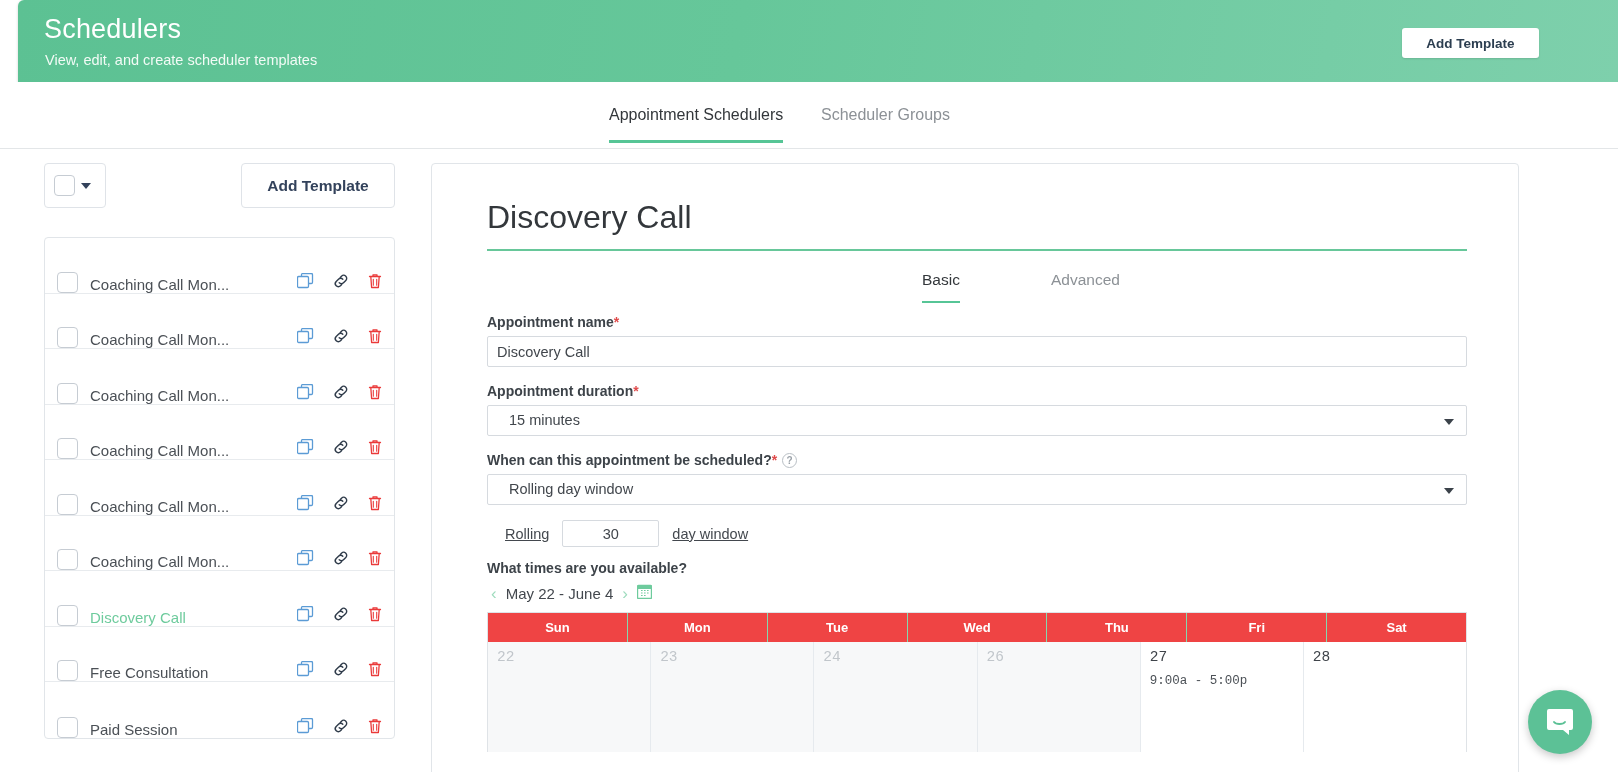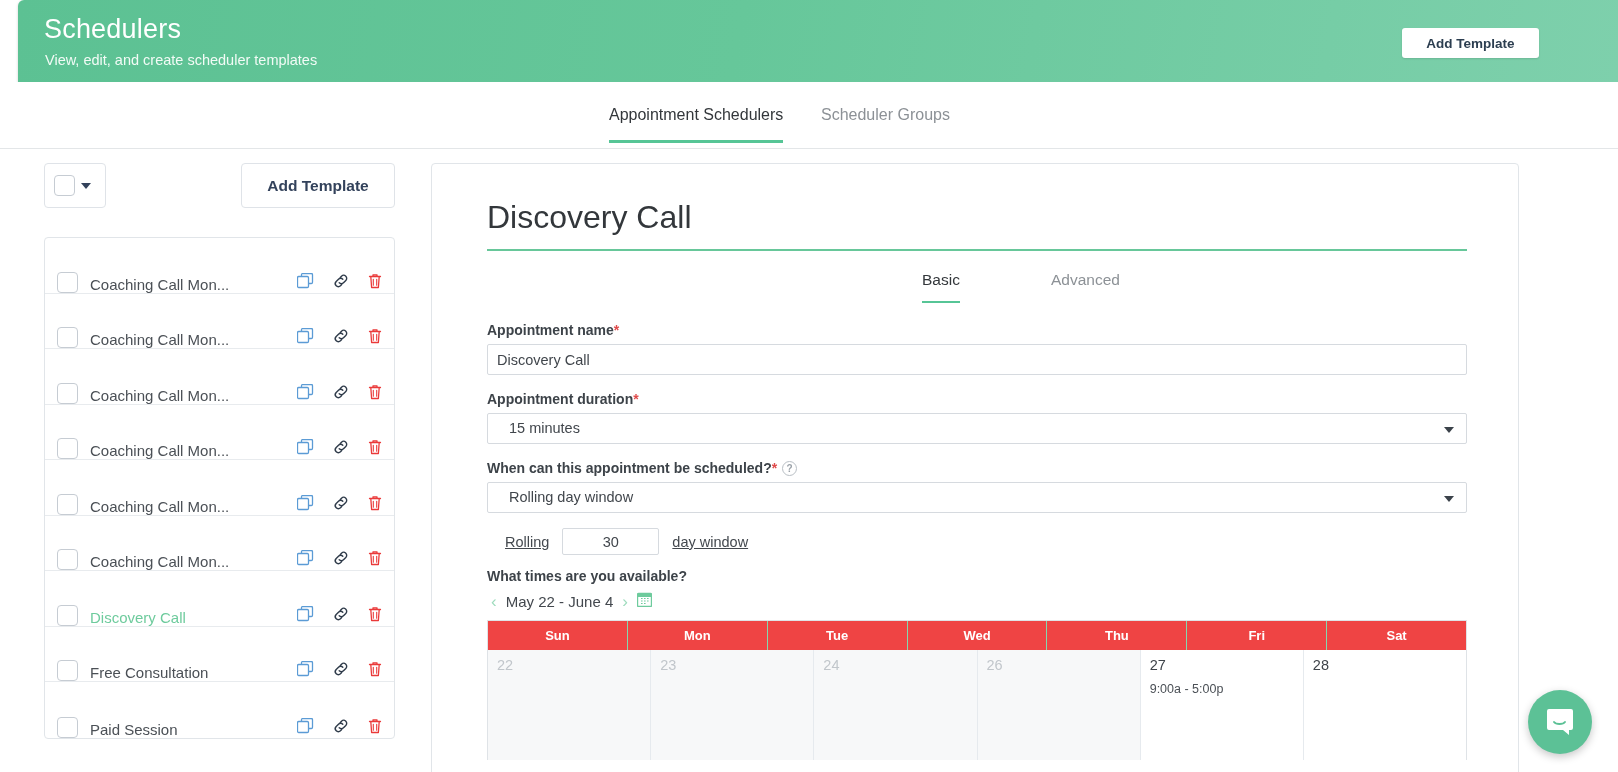--- a/index.html
+++ b/index.html
@@ -199,21 +199,21 @@
     cursor: pointer;
     padding-bottom: 12px;
   }
   .sub-tab.active {
     color: #33373b;
     border-bottom: 2px solid #56c596;
   }
   #stab0 { left: 435px; }
   #stab1 { left: 564px; }
 
-  .form { position: absolute; left: 55px; top: 150px; width: 980px; margin-top: 8px; }
+  .form { position: absolute; left: 55px; top: 150px; width: 980px; }
   .flabel {
     font-size: 14px;
     font-weight: bold;
     color: #3d4349;
     margin-bottom: 6px;
     display: block;
   }
   .req { color: #e04b4b; font-weight: bold; }
   .help-ic {
     display: inline-block;
@@ -316,20 +316,21 @@
     padding: 7px 0;
     border-right: 1px solid #85d7ae;
   }
   .cal-head div:last-child { border-right: none; }
   .cal-body { display: flex; height: 110px; }
   .cal-cell {
     flex: 1;
     border-right: 1px solid #e6eaee;
     padding: 7px 8px 0 9px;
     background: #fff;
+    font-family: Liberation Mono, monospace;
   }
   .cal-cell:last-child { border-right: none; }
   .cal-cell.past { background: #f7f8f9; }
   .cal-cell .dnum { font-size: 14.5px; color: #3f444a; }
   .cal-cell.past .dnum { color: #c1c6cb; }
   .cal-cell .slot {
     font-size: 12.5px;
     color: #4b5056;
     margin-top: 9px;
   }

